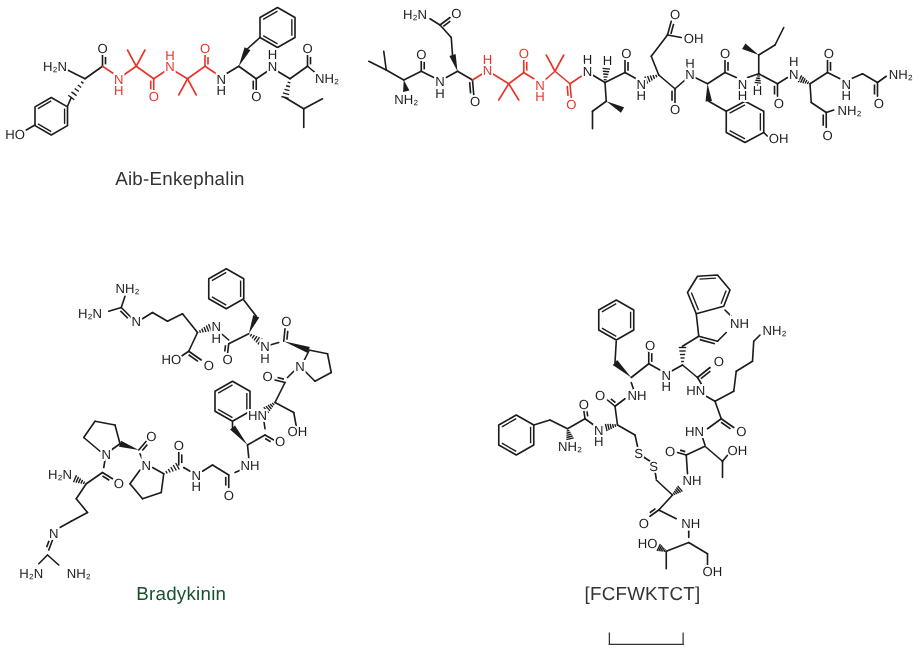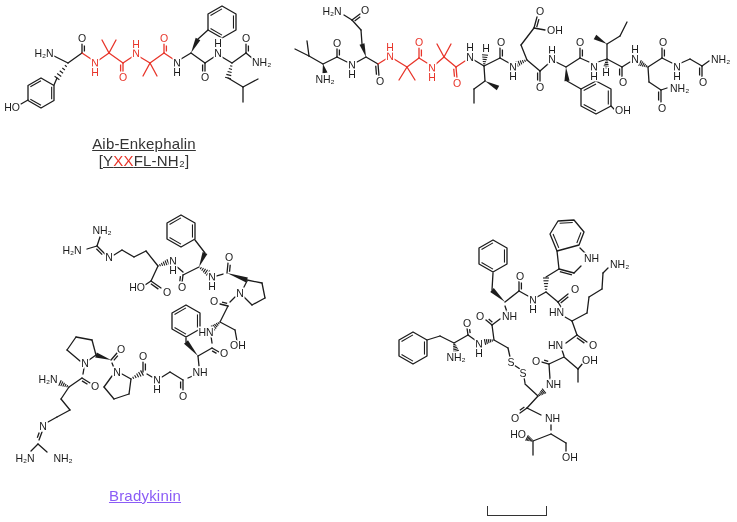--- a/index.html
+++ b/index.html
@@ -2,21 +2,21 @@
 <html><head>
 <meta charset="utf-8">
 <style>
   html,body{margin:0;padding:0;background:#ffffff;}
   .canvas{position:relative;width:737px;height:522px;background:#fff;overflow:hidden;
           font-family:"Liberation Sans","DejaVu Sans",sans-serif;}
   svg.structs{position:absolute;left:0;top:0;}
   svg.structs text{font-family:"Liberation Sans","DejaVu Sans",sans-serif;
           stroke:#ffffff;stroke-width:3px;paint-order:stroke;font-weight:500;}
   .caption{position:absolute;width:210px;text-align:center;font-size:15px;
-           line-height:16.5px;color:#333333;letter-spacing:0.2px;text-decoration:underline;}
+           line-height:16.5px;color:#333333;letter-spacing:0.2px;}
   .cap-seq .red{color:#e8352a;}
   .bracket{position:absolute;border-left:1.8px solid #3d3d3d;border-right:1.8px solid #3d3d3d;
            border-bottom:1.8px solid #3d3d3d;}
 </style>
 </head>
 <body>
 
 <div class="canvas">
 
   <svg class="structs" width="737" height="522" viewBox="0 0 737 522">
@@ -497,25 +497,25 @@
         <text x="523" y="377" text-anchor="middle" fill="#1c1c1c" font-size="10.5">S</text>
         <text x="515" y="422" text-anchor="middle" fill="#1c1c1c" font-size="10.5">O</text>
         <text x="545" y="422" text-anchor="start" fill="#1c1c1c" font-size="10.5">NH</text>
         <text x="518" y="438" text-anchor="middle" fill="#1c1c1c" font-size="10.5">HO</text>
         <text x="562" y="461" text-anchor="start" fill="#1c1c1c" font-size="10.5">OH</text>
       </g>
   </svg>
 
   <div class="caption" style="left: 39px; top: 136px; color: rgb(51, 51, 51);">
     <div class="cap-name">Aib-Enkephalin</div>
-    <div class="cap-seq"><span>[Y</span><span class="red" style="color: rgb(232, 53, 42);">XX</span><span>FL-NH₂]</span></div>
   </div>
 
 
-  <div class="caption" style="left: 40px; top: 488px; color: #8b5cf6;">
+  <div class="caption" style="left: 40px; top: 468px; color: #14532d;">
     <div class="cap-name">Bradykinin</div>
   </div>
 
   <div class="caption" style="left: 409px; top: 468px; color: rgb(51, 51, 51);">
+    <div class="cap-seq"><span>[FCFWKTCT]</span><span class="red" style="color: rgb(232, 53, 42);"></span><span></span></div>
   </div>
 
   <div class="bracket" style="left: 487px; top: 506px; width: 58px; height: 9px; border-color: rgb(51, 51, 51);"></div>
 </div>
 
 </body></html>

